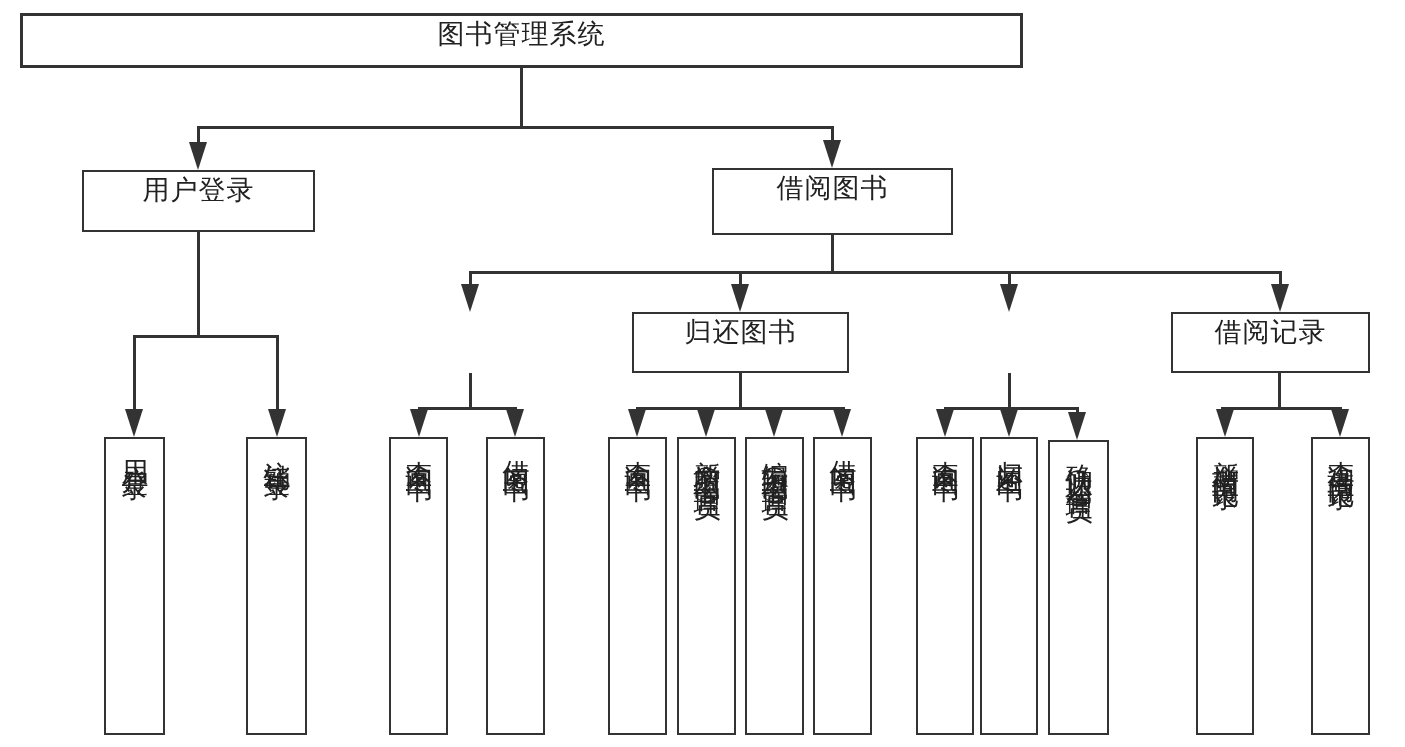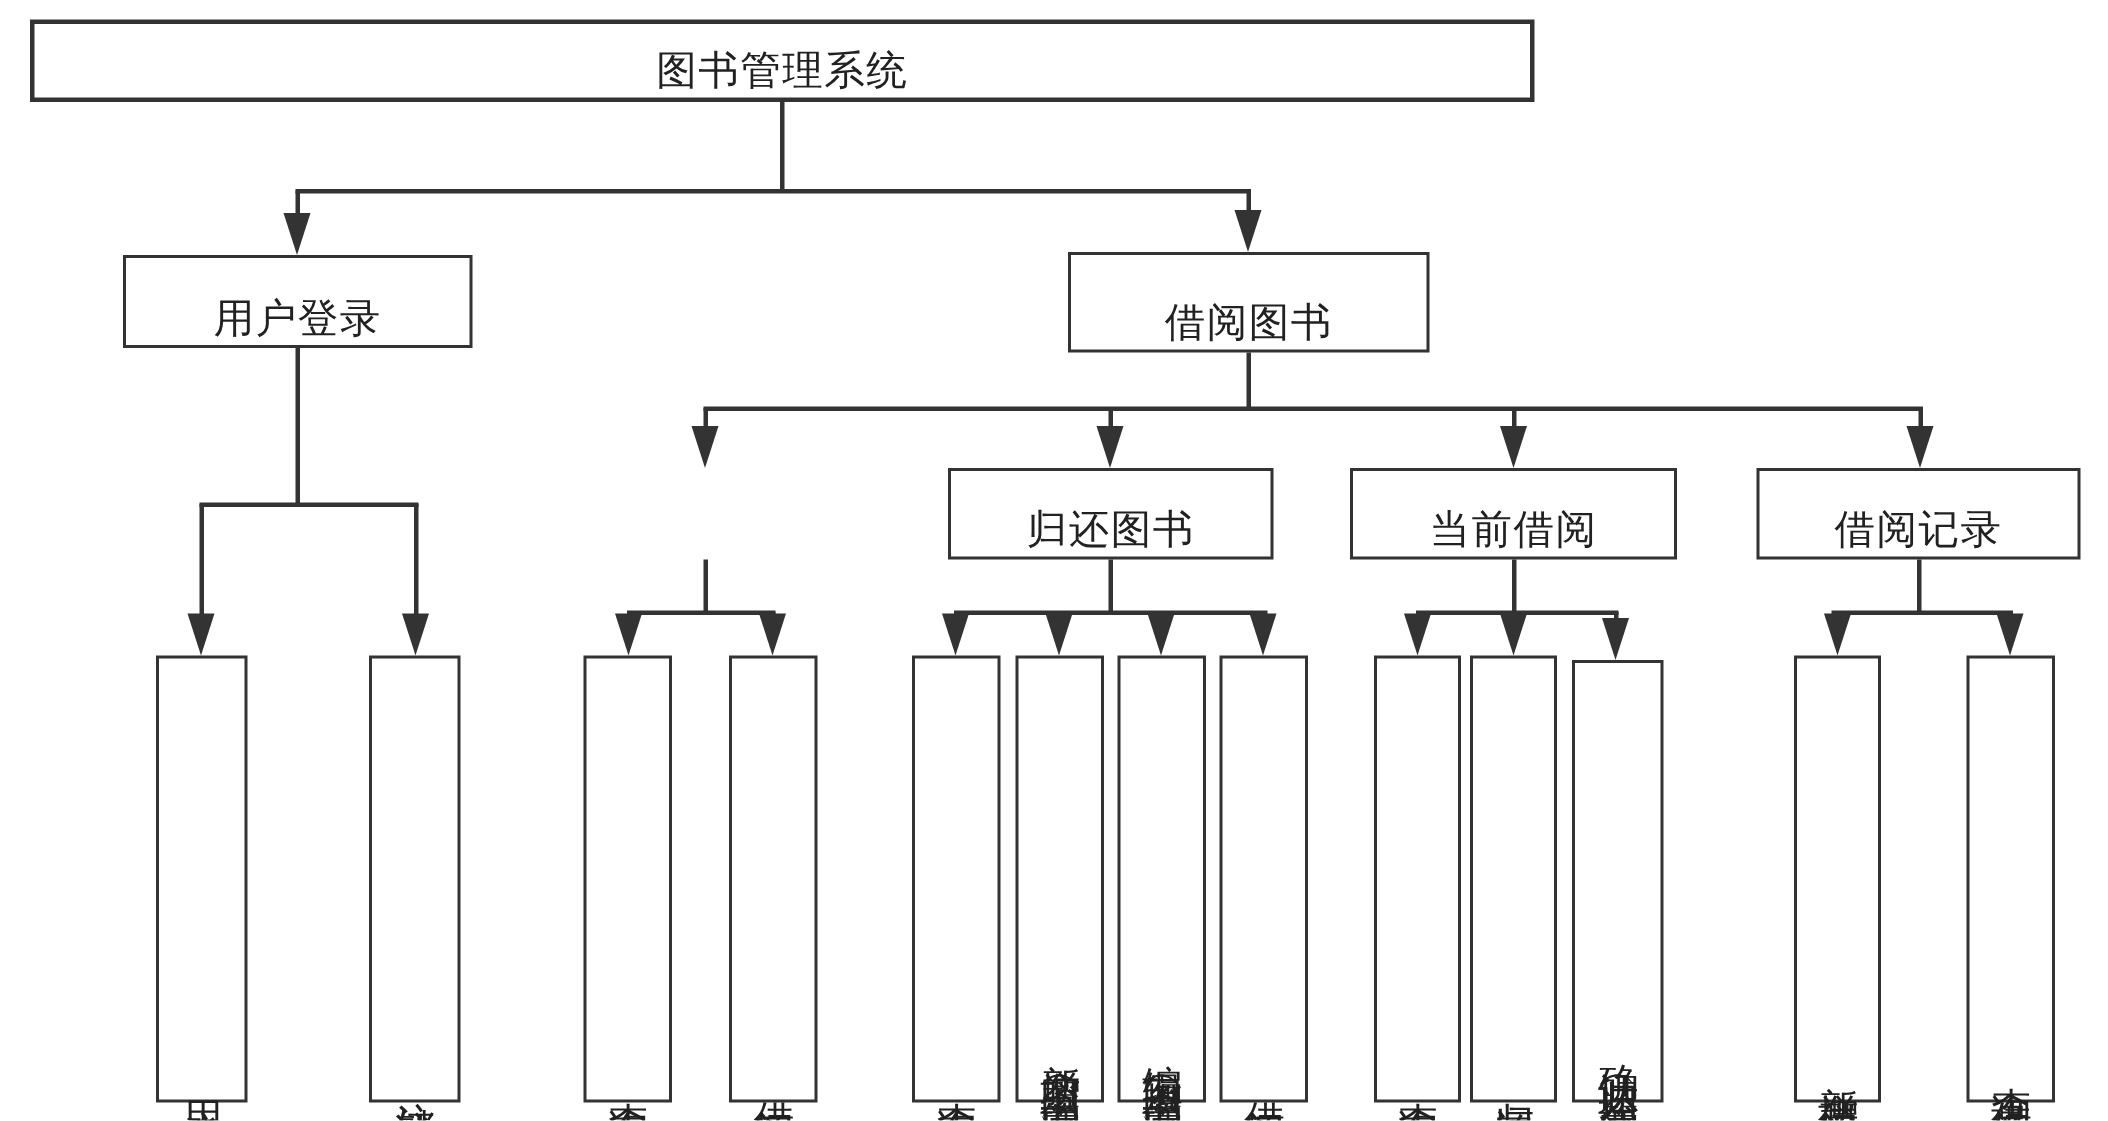--- a/index.html
+++ b/index.html
@@ -8,21 +8,21 @@
     width:1405px;height:747px;
     background:#ffffff;
     font-family:"Liberation Sans","DejaVu Sans",sans-serif;
     overflow:hidden;
   }
   .box{
     position:absolute;
     border:2px solid #333333;
     background:#ffffff;
     box-sizing:border-box;
-    display:flex;align-items:flex-end;justify-content:center;
+    display:flex;align-items:flex-start;justify-content:center;
     color:#212121;
   }
   .hbox .lbl{
     font-size:27px;
     letter-spacing:1px;
     white-space:nowrap;
   }
   .vbox .lbl{
     writing-mode:vertical-rl;
     text-orientation:mixed;
@@ -60,24 +60,21 @@
   <div class="box hbox" style="left:82px;top:170px;width:233px;height:62px">
     <span class="lbl">用户登录</span>
   </div>
   <div class="box hbox" style="left:712px;top:168px;width:241px;height:67px">
     <span class="lbl">借阅图书</span>
   </div>
 
   <div class="box hbox" style="left:632px;top:312px;width:217px;height:61px">
     <span class="lbl">归还图书</span>
   </div>
-  <div class="box hbox" style="left:900px;top:312px;width:218px;height:61px">
-    <span class="lbl">当前借阅</span>
-  </div>
-  <div class="box hbox" style="left:1171px;top:312px;width:216px;height:61px">
+  <div class="box hbox" style="left:1171px;top:312px;width:199px;height:61px">
     <span class="lbl">借阅记录</span>
   </div>
 
   <div class="box vbox" style="left:104px;top:437px;width:61px;height:298px">
     <span class="lbl">用户登录</span>
   </div>
   <div class="box vbox" style="left:246px;top:437px;width:61px;height:298px">
     <span class="lbl">注销登录</span>
   </div>
 

